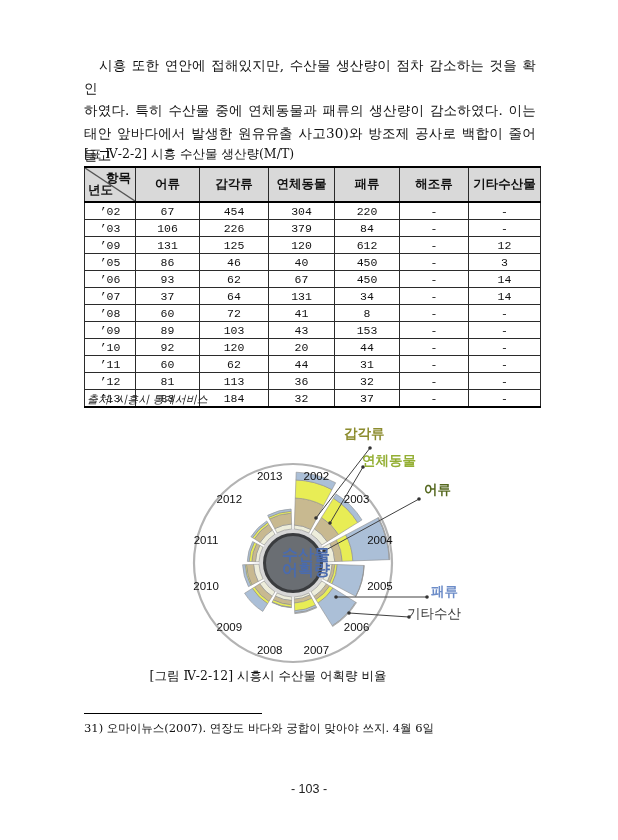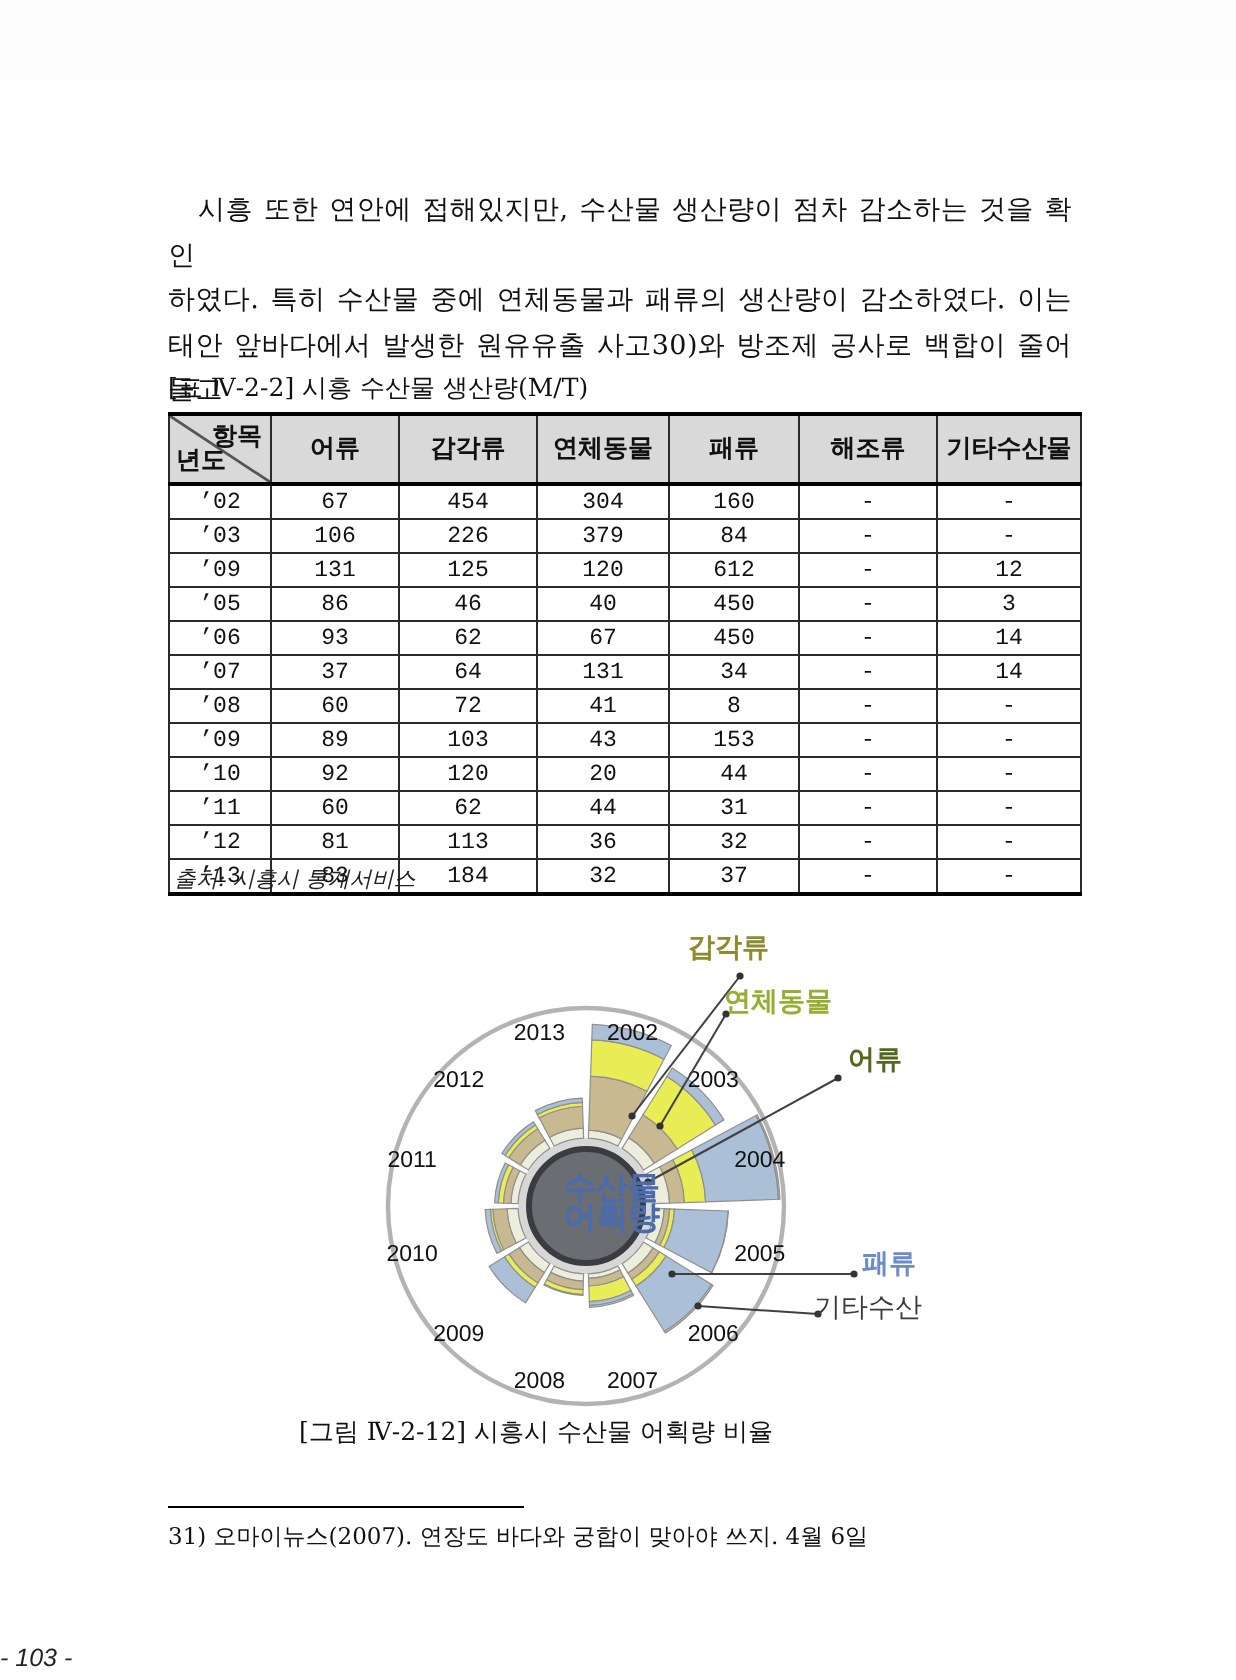--- a/index.html
+++ b/index.html
@@ -1,18 +1,18 @@
 <!DOCTYPE html>
 <html><head>
 <meta charset="utf-8">
 <style>
   html,body{margin:0;padding:0;}
   body{width:618px;height:840px;background:#fdfdfd;position:relative;overflow:hidden;
        font-family:"DejaVu Serif","Liberation Serif",serif;color:#111;}
-  .page{position:absolute;inset:0;background:#ffffff;margin-top:40px;}
+  .page{position:absolute;inset:0;background:#ffffff;}
 
   
   .para{position:absolute;left:84px;top:54px;width:452px;}
   .pline{font-size:13.5px;line-height:22.5px;letter-spacing:.2px;}
   .pjust{text-align:justify;text-align-last:justify;}
   .ind{text-indent:15px;}
 
   
   .tbl-caption{position:absolute;left:84px;top:146px;font-size:12.5px;}
   table.prod{position:absolute;left:84px;top:166px;width:456px;border-collapse:collapse;
@@ -40,22 +40,22 @@
   .li-2{left:424px;top:481px;}
   .li-3{left:431px;top:583px;}
   .li-4{left:407px;top:605px;font-weight:normal;}
 
   .fig-caption{position:absolute;left:0;top:668px;width:536px;text-align:center;font-size:12.5px;}
 
   
   .fn-rule{position:absolute;left:84px;top:713px;width:178px;border-top:1px solid #000;}
   .fns{position:absolute;left:84px;top:719px;width:466px;}
   .fn{font-size:11.5px;line-height:18.5px;}
-  .pageno{position:absolute;left:0;top:782px;width:618px;
-       font-family:"Liberation Sans",sans-serif;font-size:12.5px;color:#222;font-style:italic;}
+  .pageno{position:absolute;left:0;top:782px;width:618px;text-align:center;
+       font-family:"Liberation Sans",sans-serif;font-size:12.5px;color:#222;}
 </style>
 </head>
 <body>
 
 <div class="page">
 
   <div class="para">
     <div class="pline pjust ind">시흥 또한 연안에 접해있지만, 수산물 생산량이 점차 감소하는 것을 확인</div>
     <div class="pline pjust">하였다. 특히 수산물 중에 연체동물과 패류의 생산량이 감소하였다. 이는</div>
     <div class="pline pjust">태안 앞바다에서 발생한 원유유출 사고30)와 방조제 공사로 백합이 줄어들고</div>
@@ -90,21 +90,21 @@
           <th>해조류</th>
           <th>기타수산물</th>
         </tr>
     </thead>
     <tbody>
         <tr>
           <td>’02</td>
           <td>67</td>
           <td>454</td>
           <td>304</td>
-          <td>160</td>
+          <td>220</td>
           <td>-</td>
           <td>-</td>
         </tr>
         <tr>
           <td>’03</td>
           <td>106</td>
           <td>226</td>
           <td>379</td>
           <td>84</td>
           <td>-</td>

